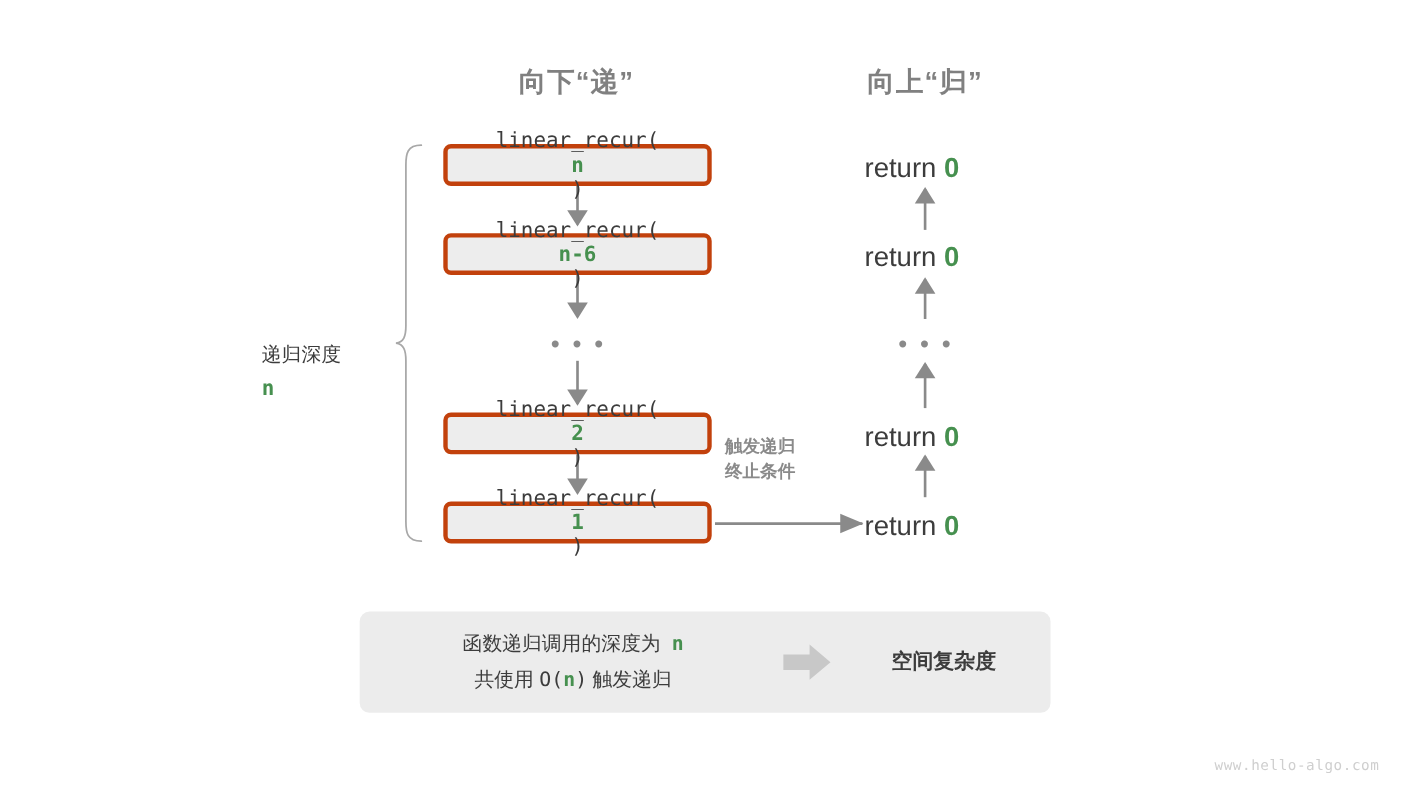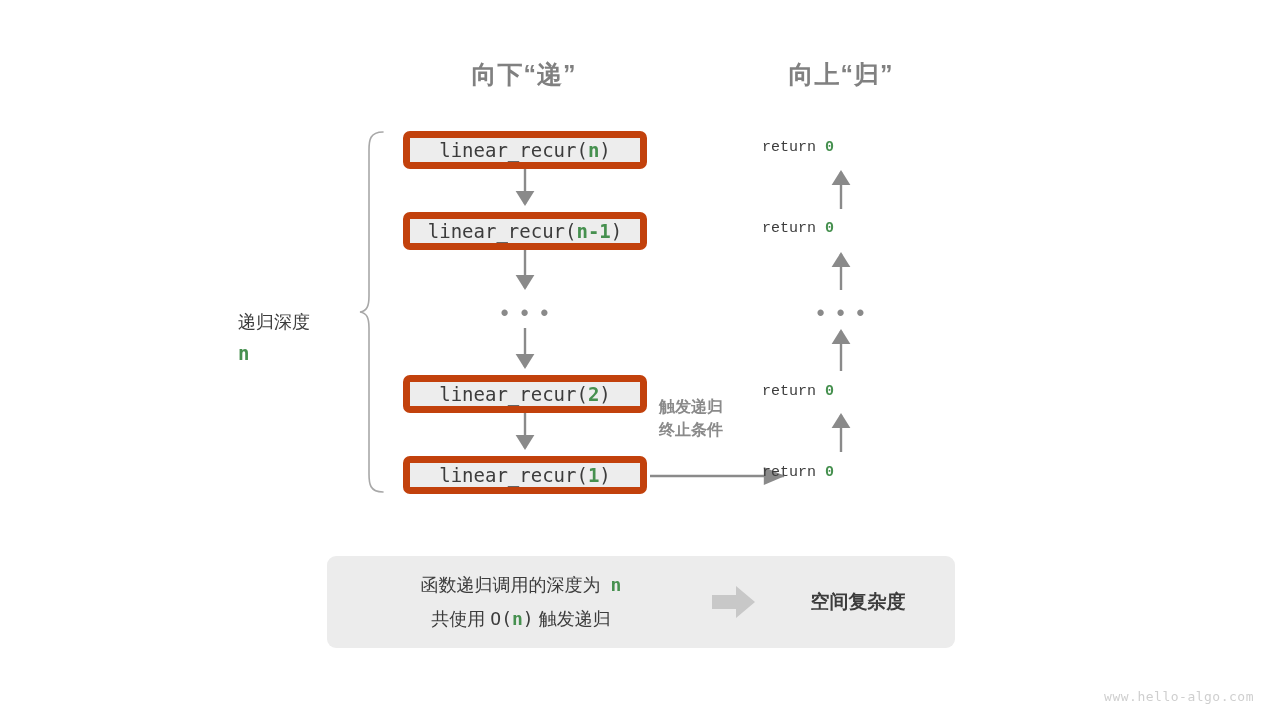--- a/index.html
+++ b/index.html
@@ -34,46 +34,47 @@
   #header-up   { left: 841px; top: 58px; }
 
   
   .call-box {
     position: absolute;
     left: 403px;
     width: 244px;
     height: 38px;
     box-sizing: border-box;
     background: #ededed;
-    border: 7px solid #c2410c;
+    border: 4px solid #c2410c;
     border-radius: 7px;
     display: flex;
     align-items: center;
     justify-content: center;
     font-family: "DejaVu Sans Mono", "Liberation Mono", monospace;
     font-size: 19px;
     color: #3c3c3c;
     white-space: nowrap;
+    flex-direction: column;
   }
   .call-box .arg {
     color: #46904f;
     font-weight: bold;
   }
   #box-0 { top: 131px; }
   #box-1 { top: 212px; }
   #box-2 { top: 375px; }
   #box-3 { top: 456px; }
 
   
   .return-label {
     position: absolute;
-    left: 798px;
+    left: 829px;
     transform: translateX(-50%);
-    font-family: Liberation Mono, monospace;
-    font-size: 15px;
+    font-family: Liberation Sans, sans-serif;
+    font-size: 25px;
     color: #3c3c3c;
     white-space: nowrap;
   }
   .return-label .val {
     color: #46904f;
     font-weight: bold;
   }
   #ret-0 { top: 139px; }
   #ret-1 { top: 220px; }
   #ret-2 { top: 383px; }
@@ -252,21 +253,21 @@
              C 369,484 370,492 383,492" fill="none" stroke="#a8a8a8" stroke-width="1.6" stroke-linecap="round"></path>
   </svg>
 
   <div class="call-box" id="box-0">
     <span>linear_recur(</span>
       <span class="arg">n</span>
       <span>)</span>
   </div>
   <div class="call-box" id="box-1">
     <span>linear_recur(</span>
-      <span class="arg">n-1</span>
+      <span class="arg">n-6</span>
       <span>)</span>
   </div>
   <div class="call-box" id="box-2">
     <span>linear_recur(</span>
       <span class="arg">2</span>
       <span>)</span>
   </div>
   <div class="call-box" id="box-3">
     <span>linear_recur(</span>
       <span class="arg">1</span>

